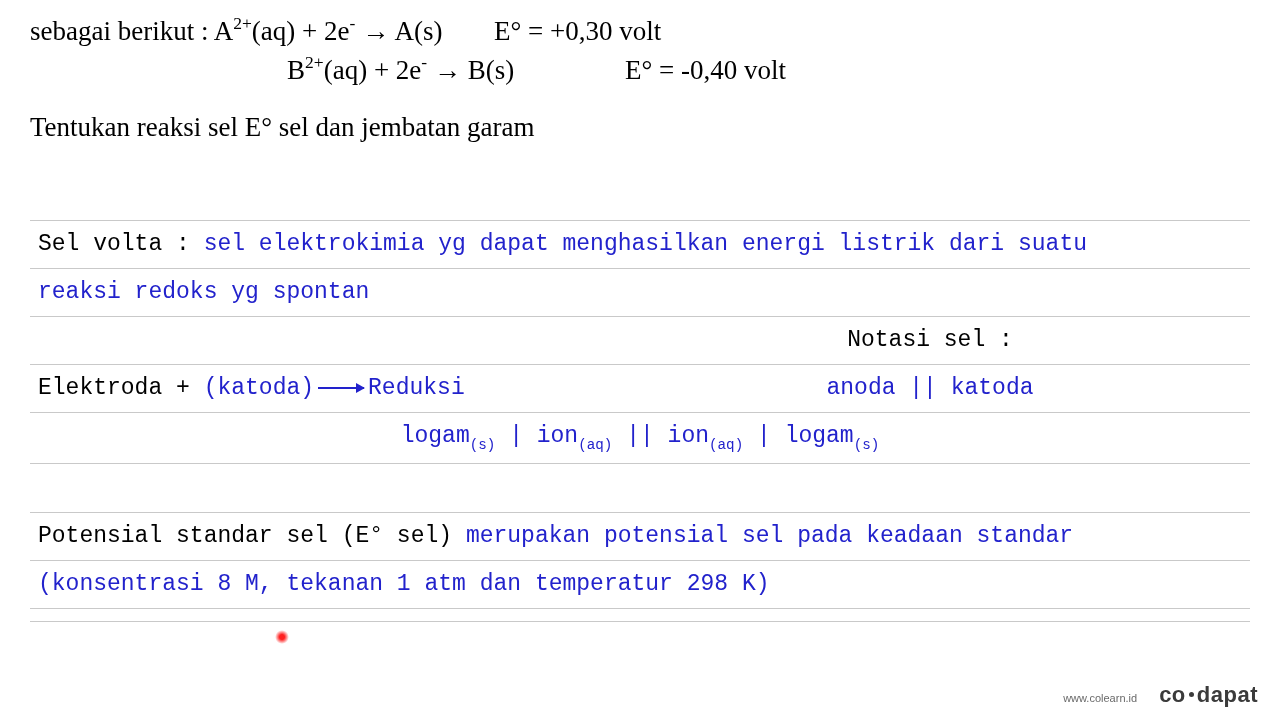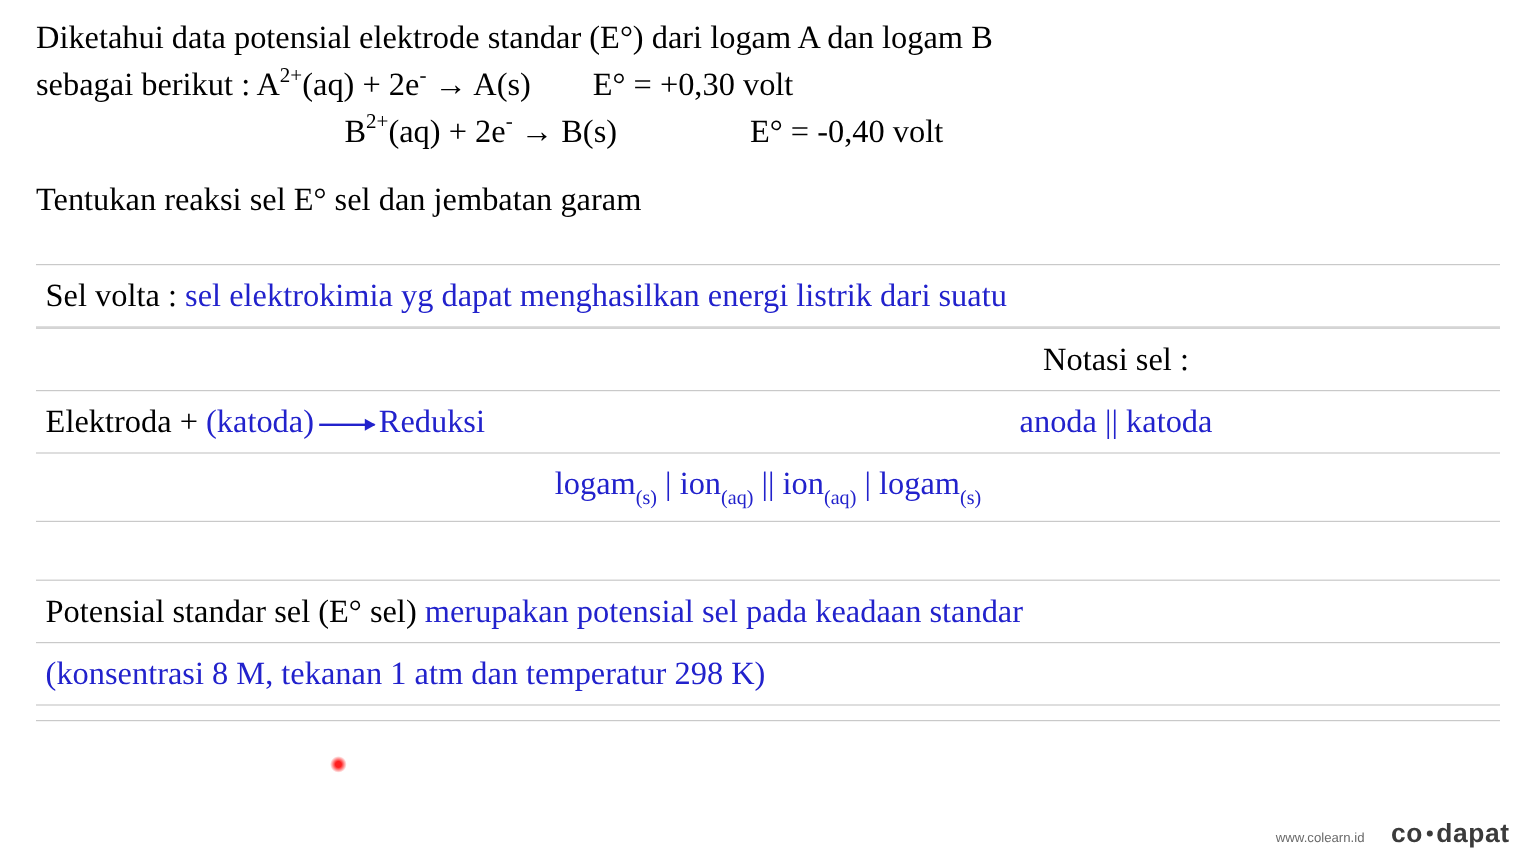--- a/index.html
+++ b/index.html
@@ -27,24 +27,24 @@
   .eq-rhs { }
   sup { font-size: 0.65em; position: relative; top: -0.05em; }
 
   .notes {
     position: absolute;
     left: 30px; right: 30px;
     top: 220px;
   }
   .rule { border-top: 1px solid #c9c9c9; }
   .slot {
-    font-size: 27px;
+    font-size: 23px;
     line-height: 1.0;
     padding: 12px 8px 12px 8px;
-    font-family: Liberation Serif, serif;
+    font-family: Liberation Mono, monospace;
   }
   .black { color: #000; }
   .blue  { color: #2222cc; }
 
   .two-col { display: flex; }
   .colL { flex: 0 0 580px; }
   .colR { flex: 1; }
   .center { text-align: center; }
 
   .arrow {
@@ -78,21 +78,20 @@
     color: #3b3b3b;
   }
   .brand-url { font-size: 11px; color: #6a6a6a; font-family: Arial, sans-serif; }
   .brand-logo { font-size: 22px; font-weight: 600; font-family: "Segoe UI", Arial, sans-serif; letter-spacing: 0.5px; }
   .brand-logo .dot { display: inline-block; width: 5px; height: 5px; background: #3b3b3b; border-radius: 50%; vertical-align: middle; margin: 0 3px 3px 3px; }
 </style>
 </head>
 <body>
 
 <div class="problem">
-  <div>Diketahui data potensial elektrode standar (E°) dari logam A dan logam B</div>
   <div>
     <span>sebagai berikut  : </span><span>A<sup>2+</sup>(aq) + 2e<sup>-</sup> → A(s)</span>
     <span style="display:inline-block;width:38px"></span>
     <span>E°  = +0,30 volt</span>
   </div>
   <div class="eq-block">
     <div class="eq-row">
       <span class="eq-lhs">B<sup>2+</sup>(aq) + 2e<sup>-</sup> → B(s)</span>
       <span class="eq-rhs">E°  = -0,40 volt</span>
     </div>
@@ -102,20 +101,21 @@
 </div>
 
 <div class="notes">
 
   <div class="rule"></div>
   <div class="slot">
     <span class="black">Sel volta : </span><span class="blue">sel elektrokimia yg dapat menghasilkan energi listrik dari suatu</span>
   </div>
 
   <div class="rule"></div>
+  <div class="slot blue">reaksi redoks yg spontan</div>
 
   <div class="rule"></div>
   <div class="slot two-col">
     <div class="colL"></div>
     <div class="colR black center">Notasi sel :</div>
   </div>
 
   <div class="rule"></div>
   <div class="slot two-col">
     <div class="colL">

